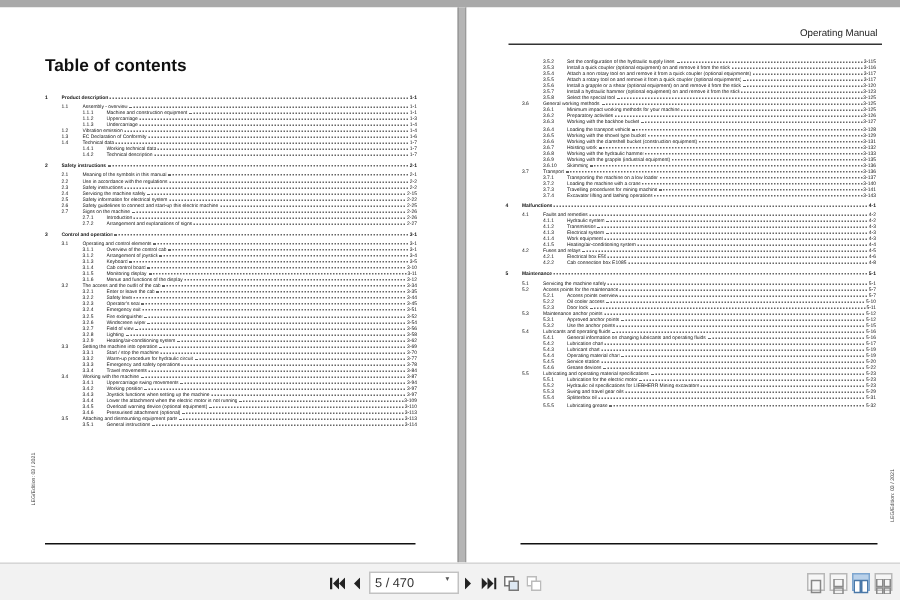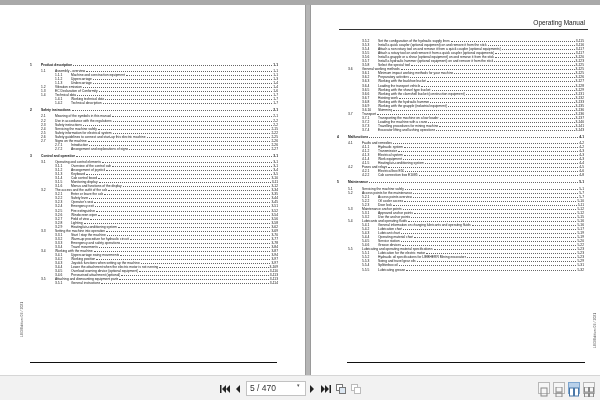--- a/index.html
+++ b/index.html
@@ -37,20 +37,21 @@
   .view-btn { position: absolute; top: 6px; width: 12px; height: 12px; border: 1px solid #b8b8b8; background: #f6f6f6; }
   .view-btn.active { background: #b9d1ea; border-color: #7ea6cf; }
 </style>
 </head>
 <body>
 
 <div class="viewer">
   <div class="topbar"></div>
 
   <div class="page left">
+    <div class="toc-title">Table of contents</div>
     <div class="toc" id="toc-left">
         <div class="row lvl1">
           <span class="num">1</span>
           <span class="txt">Product description</span>
           <span class="dots"></span>
           <span class="pg">1-1</span>
         </div>
         <div class="row lvl2">
           <span class="num">1.1</span>
           <span class="txt">Assembly - overview</span>

